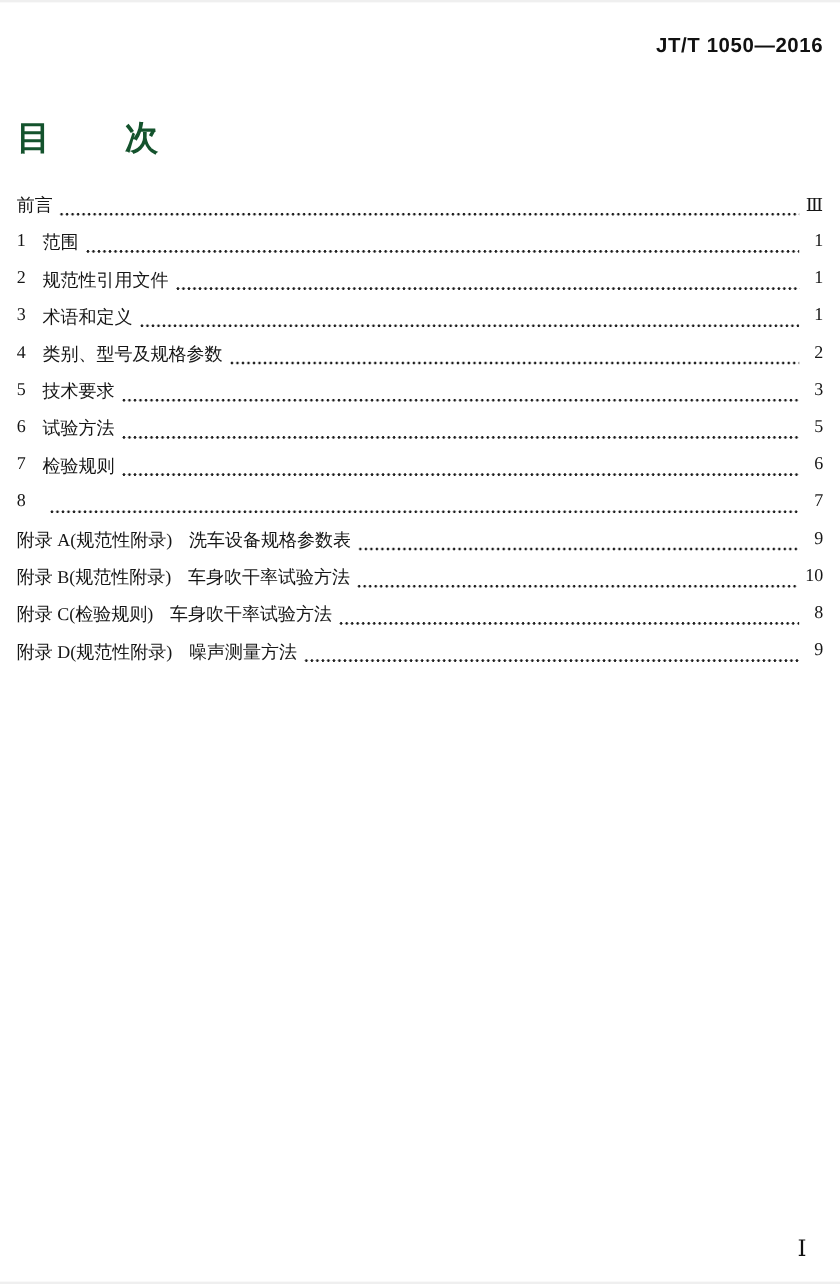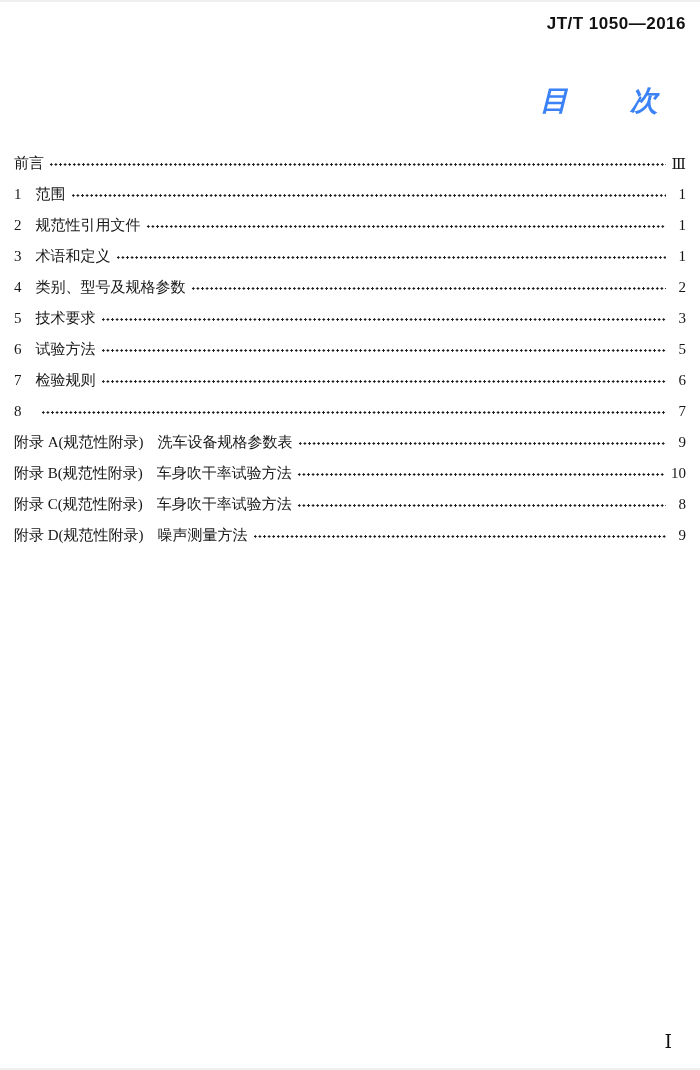--- a/index.html
+++ b/index.html
@@ -23,45 +23,44 @@
     position: absolute;
     left: 0;
     width: 100%;
     height: 2px;
     background: #efefef;
   }
   .scan-edge-top { top: 0; }
   .scan-edge-bottom { bottom: 0; }
 
   .std-header {
-    margin-top: 14px;
+    margin-top: 28px;
     text-align: right;
     font-family: "Liberation Sans", "DejaVu Sans", sans-serif;
     font-weight: 700;
     font-size: 17px;
     letter-spacing: 0.5px;
     color: #111;
   }
   .doc-title {
     margin: 50px 26px 0 0;
-    text-align: right;
+    text-align: left;
     font-family: "Liberation Sans", "DejaVu Sans", sans-serif;
     font-weight: 700;
     font-size: 28px;
     line-height: 34px;
     letter-spacing: 2px;
-    color: #3b82f6;
-    font-style: italic;
+    color: #14532d;
   }
   .toc {
     margin-top: 30px;
   }
   .toc-row {
     display: flex;
-    align-items: center;
+    align-items: flex-start;
     height: 31px;
     font-size: 15px;
     white-space: nowrap;
   }
   .toc-row .num {
     flex: 0 0 auto;
     margin-right: 14px;
   }
   .toc-row .label {
     flex: 0 0 auto;
@@ -170,21 +169,21 @@
   </div>
 
   <div class="toc-row">
     <span class="num">附录 B(规范性附录)</span>
     <span class="label">车身吹干率试验方法</span>
     <span class="leader"></span>
     <span class="pagenum">10</span>
   </div>
 
   <div class="toc-row">
-    <span class="num">附录 C(规范性附录)</span>
+    <span class="num">附录 C(检验规则)</span>
     <span class="label">车身吹干率试验方法</span>
     <span class="leader"></span>
     <span class="pagenum">8</span>
   </div>
 
   <div class="toc-row">
     <span class="num">附录 D(规范性附录)</span>
     <span class="label">噪声测量方法</span>
     <span class="leader"></span>
     <span class="pagenum">9</span>

